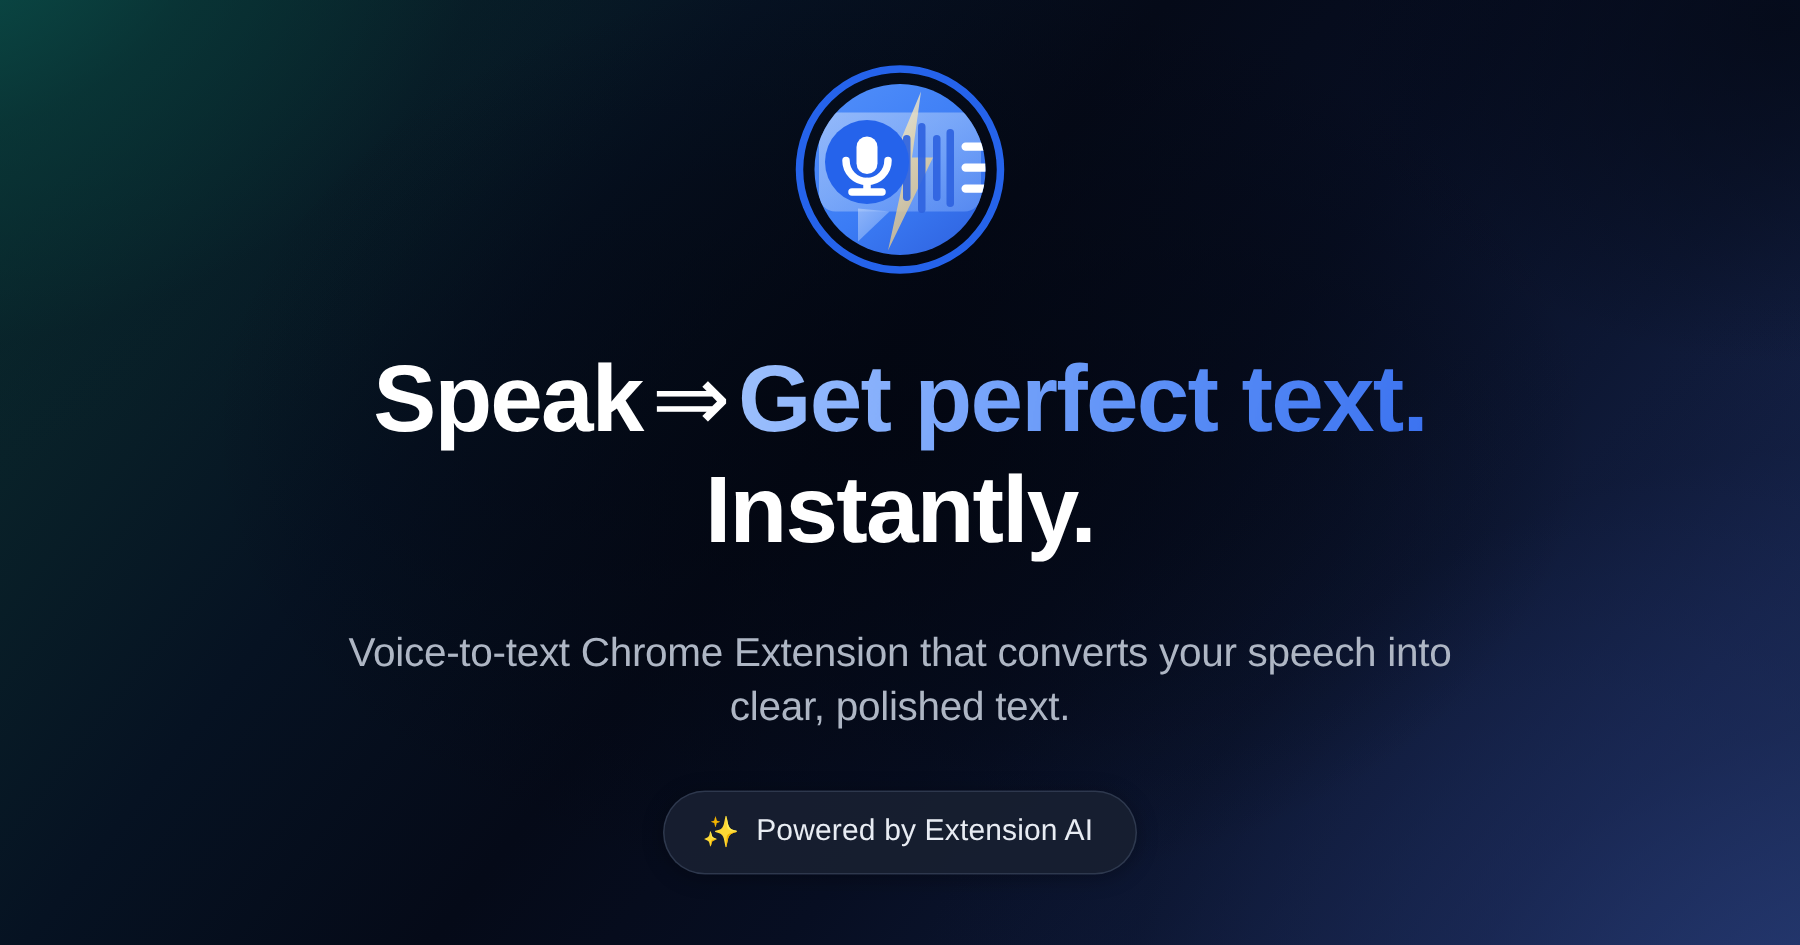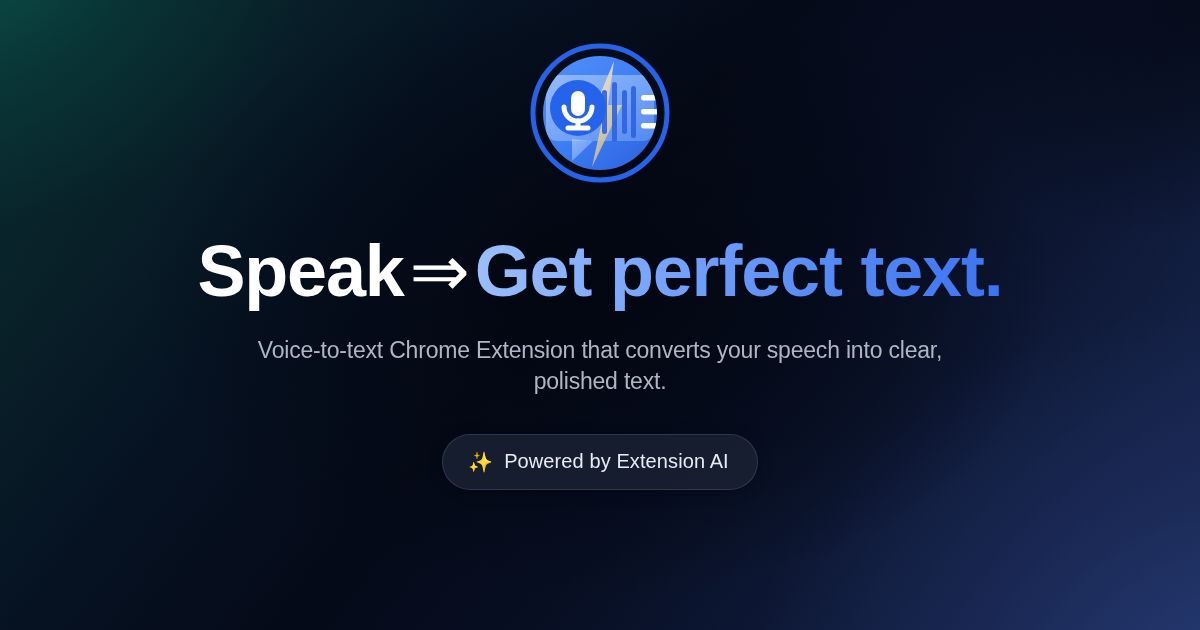--- a/index.html
+++ b/index.html
@@ -68,43 +68,43 @@
     display:flex; align-items:center; justify-content:center;
   }
   .logo-svg { display:block; }
 
   
   .headline {
     position:relative;
     margin-top:46px;
     width:100%;
     text-align:center;
-    font-size:72px;
+    font-size:63px;
     font-weight:bold;
     line-height:1.18;
     letter-spacing:-1.2px;
     color:#ffffff;
   }
   .hl-line { display:block; white-space:nowrap; }
   .hl-arrow { color:#ffffff; font-weight:normal; padding:0 6px; }
   .hl-accent {
     background:linear-gradient(100deg,#9dc0fc 0%,#7ba7fb 32%,#5a8ef6 62%,#3b72f0 100%);
     -webkit-background-clip:text;
     background-clip:text;
     -webkit-text-fill-color:transparent;
     color:#6d9cf8;
   }
 
   
   .subtitle {
     position:relative;
-    margin-top:21px;
+    margin-top:40px;
     width:760px;
     text-align:center;
-    font-size:23px;
+    font-size:27px;
     line-height:1.33;
     color:#aeb6c4;
     letter-spacing:-0.2px;
   }
 
   
   .badge {
     position:relative;
     margin-top:38px;
     display:inline-flex;
@@ -188,20 +188,21 @@
           <path d="M34 64 a14 14 0 0 0 28 0" stroke-width="5" stroke-linecap="round"></path>
           <line x1="48" y1="78" x2="48" y2="84" stroke-width="5" stroke-linecap="round"></line>
           <line x1="38" y1="85" x2="58" y2="85" stroke-width="5" stroke-linecap="round"></line>
         </g>
       </g>
     </svg>
   </div>
 
   <h1 class="headline">
     <span class="hl-line"><span>Speak</span><span class="hl-arrow">⇒</span><span class="hl-accent">Get perfect text.</span></span>
+    <span class="hl-line">Instantly.</span>
   </h1>
 
   <p class="subtitle">Voice-to-text Chrome Extension that converts your speech into clear, polished text.</p>
 
   <div class="badge">
     <span class="badge-icon">✨</span>
     <span class="badge-text">Powered by Extension AI</span>
   </div>
 
 </div>

